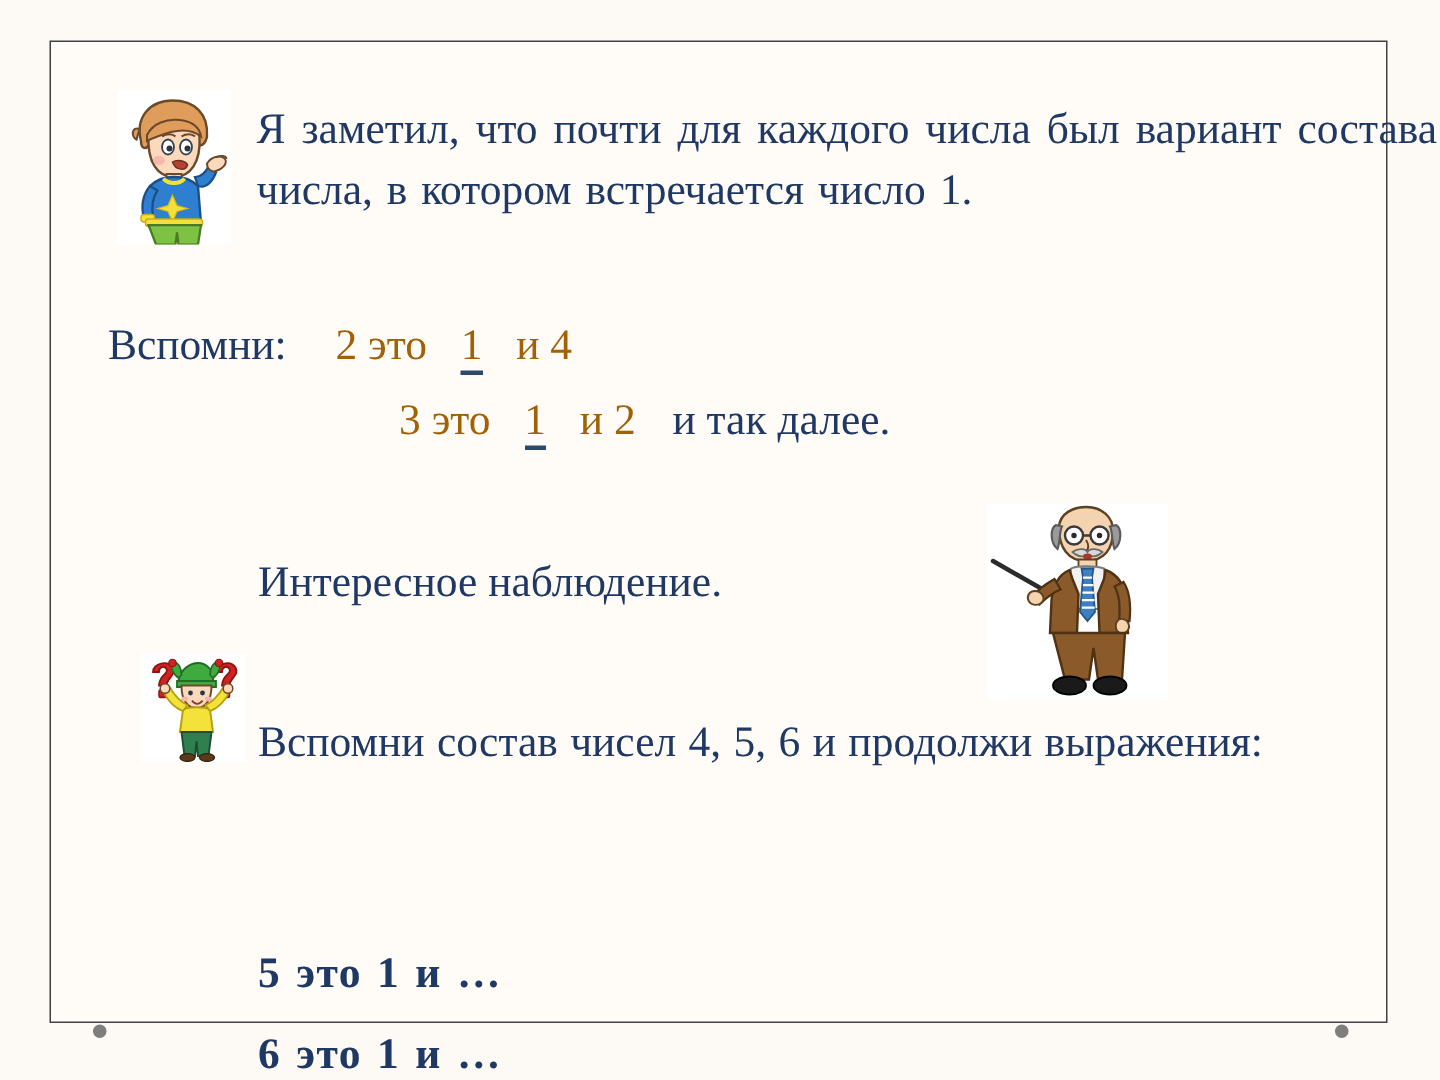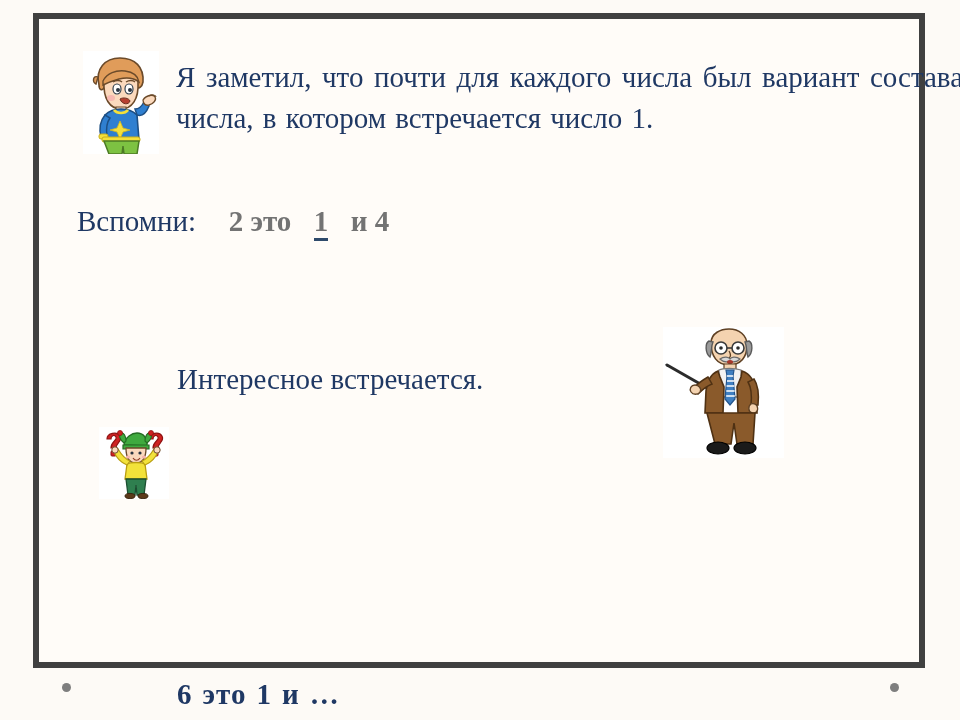--- a/index.html
+++ b/index.html
@@ -12,25 +12,25 @@
     background: #fdfaf6;
     font-family: "Liberation Serif", "DejaVu Serif", serif;
     overflow: hidden;
     position: relative;
   }
 
   
   #slide-frame {
     position: absolute;
     left: 33px;
-    top: 13px;
+    top: 27px;
     width: 892px;
     height: 655px;
     background: #fffcf8;
-    border: 6px solid #404040;
+    border: 1px solid #404040;
     box-sizing: border-box;
   }
 
   
   .corner-dot {
     position: absolute;
     width: 9px;
     height: 9px;
     border-radius: 50%;
     background: #7e7e7e;
@@ -42,21 +42,21 @@
   .txt {
     position: absolute;
     color: #1f3864;
     font-size: 29px;
     line-height: 41px;
   }
   .justify {
     text-align: justify;
     text-align-last: left;
   }
-  .red  { color: #737373; font-weight: bold; }
+  .red  { color: #a16207; font-weight: normal; }
   .underl {
     border-bottom: 3px solid #2e4a6b;
     padding-bottom: 1px;
   }
 
   #para-observation {
     left: 137px;
     top: 38px;
     width: 787px;
     word-spacing: 2px;
@@ -156,20 +156,29 @@
   <div class="txt" id="line-example-1">
     <span>Вспомни:</span>
     <span style="display:inline-block;width:18px;"></span>
     <span class="red">2  это</span>
     <span style="display:inline-block;width:8px;"></span>
     <span class="red underl">1</span>
     <span style="display:inline-block;width:8px;"></span>
     <span class="red">и 4</span>
   </div>
 
+  <div class="txt" id="line-example-2">
+    <span class="red">3  это</span>
+    <span style="display:inline-block;width:8px;"></span>
+    <span class="red underl">1</span>
+    <span style="display:inline-block;width:8px;"></span>
+    <span class="red">и  2</span>
+    <span style="display:inline-block;width:10px;"></span>
+    <span>и  так  далее.</span>
+  </div>
 
   <div class="illus" id="illus-teacher">
     <svg viewBox="0 0 121 131" width="121" height="131">
       <rect x="0" y="0" width="121" height="131" fill="#ffffff"></rect>
 
       <line x1="4" y1="38" x2="46" y2="62" stroke="#2b2b2b" stroke-width="3" stroke-linecap="round"></line>
 
       <path d="M48 16 C48 6 58 2 66 2 C76 2 84 8 84 18 C84 30 78 38 66 38 C54 38 48 29 48 16Z" fill="#f4d3b0" stroke="#5e4023" stroke-width="1.6"></path>
 
       <path d="M46 14 C42 16 42 26 47 30 C49 25 48 19 50 15Z" fill="#9a9a9a" stroke="#5a5a5a" stroke-width="1.4"></path>
@@ -210,21 +219,21 @@
 
       <path d="M88 77 C85 79 85 85 89 86 C93 87 96 83 94 79 C93 77 90 76 88 77Z" fill="#f4d3b0" stroke="#5e4023" stroke-width="1.3"></path>
 
       <path d="M44 86 h48 l-2 31 h-16 l-3 -21 l-3 21 h-16Z" fill="#8a5a2b" stroke="#4f3113" stroke-width="1.6"></path>
 
       <ellipse cx="55" cy="121" rx="11" ry="6" fill="#1a1a1a" stroke="#000" stroke-width="1.2"></ellipse>
       <ellipse cx="82" cy="121" rx="11" ry="6" fill="#1a1a1a" stroke="#000" stroke-width="1.2"></ellipse>
     </svg>
   </div>
 
-  <div class="txt" id="line-interesting">Интересное  встречается.</div>
+  <div class="txt" id="line-interesting">Интересное  наблюдение.</div>
 
 
   <div class="illus" id="illus-boy-question">
     <svg viewBox="0 0 70 72" width="70" height="72">
       <rect x="0" y="0" width="70" height="72" fill="#ffffff"></rect>
 
       <path d="M8 12 C8 6 18 4 21 9 C24 14 17 16 17 21 L12 21 C12 14 19 13 17 10 C15 7 12 9 12 12Z" fill="#cf2222" stroke="#8e1212" stroke-width="1.2"></path>
       <rect x="12" y="24" width="5" height="5" rx="1" fill="#cf2222" stroke="#8e1212" stroke-width="1"></rect>
 
       <path d="M50 12 C50 6 60 4 63 9 C66 14 59 16 59 21 L54 21 C54 14 61 13 59 10 C57 7 54 9 54 12Z" fill="#cf2222" stroke="#8e1212" stroke-width="1.2"></path>
@@ -252,21 +261,25 @@
       <circle cx="16" cy="23" r="3.2" fill="#fbd9bd" stroke="#6b4a2a" stroke-width="1"></circle>
       <circle cx="58" cy="23" r="3.2" fill="#fbd9bd" stroke="#6b4a2a" stroke-width="1"></circle>
 
       <path d="M27 52 h20 l-2 16 h-7 l-1 -10 l-1 10 h-7Z" fill="#2f7f4f" stroke="#1c4f31" stroke-width="1.3"></path>
 
       <ellipse cx="31" cy="69" rx="5" ry="2.6" fill="#5b3a1a" stroke="#36210d" stroke-width="0.9"></ellipse>
       <ellipse cx="44" cy="69" rx="5" ry="2.6" fill="#5b3a1a" stroke="#36210d" stroke-width="0.9"></ellipse>
     </svg>
   </div>
 
-
+  <div class="txt justify" id="para-recall">Вспомни  состав  чисел  4,  5,  6  и  продолжи выражения:</div>
+
+  <div class="txt expr" id="expr-5">
+    <span>5</span><span class="sp"></span><span>это</span><span class="sp"></span><span>1</span><span class="sp"></span><span>и</span><span class="sp"></span><span>…</span>
+  </div>
   <div class="txt expr" id="expr-6">
     <span>6</span><span class="sp"></span><span>это</span><span class="sp"></span><span>1</span><span class="sp"></span><span>и</span><span class="sp"></span><span>…</span>
   </div>
 
 </div>
 
 <div class="corner-dot" id="dot-bottom-left"></div>
 <div class="corner-dot" id="dot-bottom-right"></div>
 
 </body></html>

